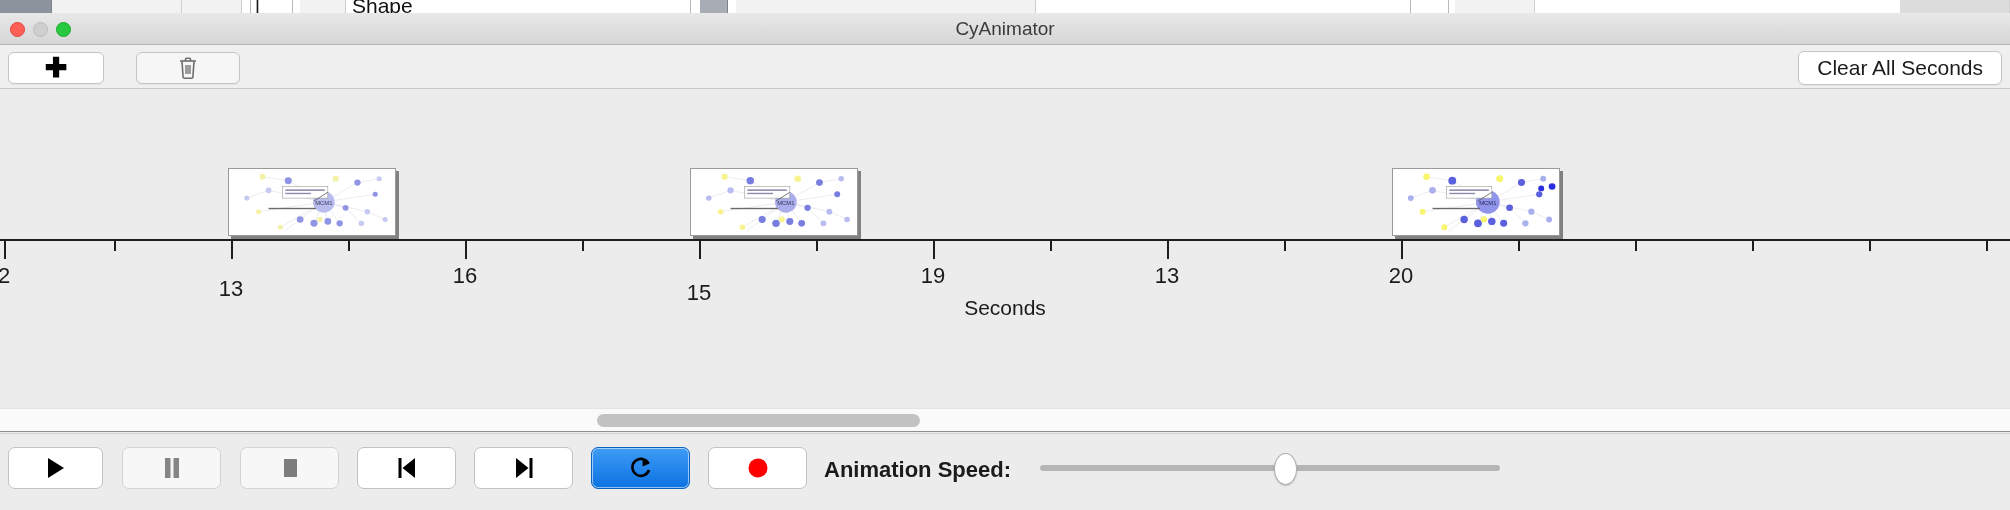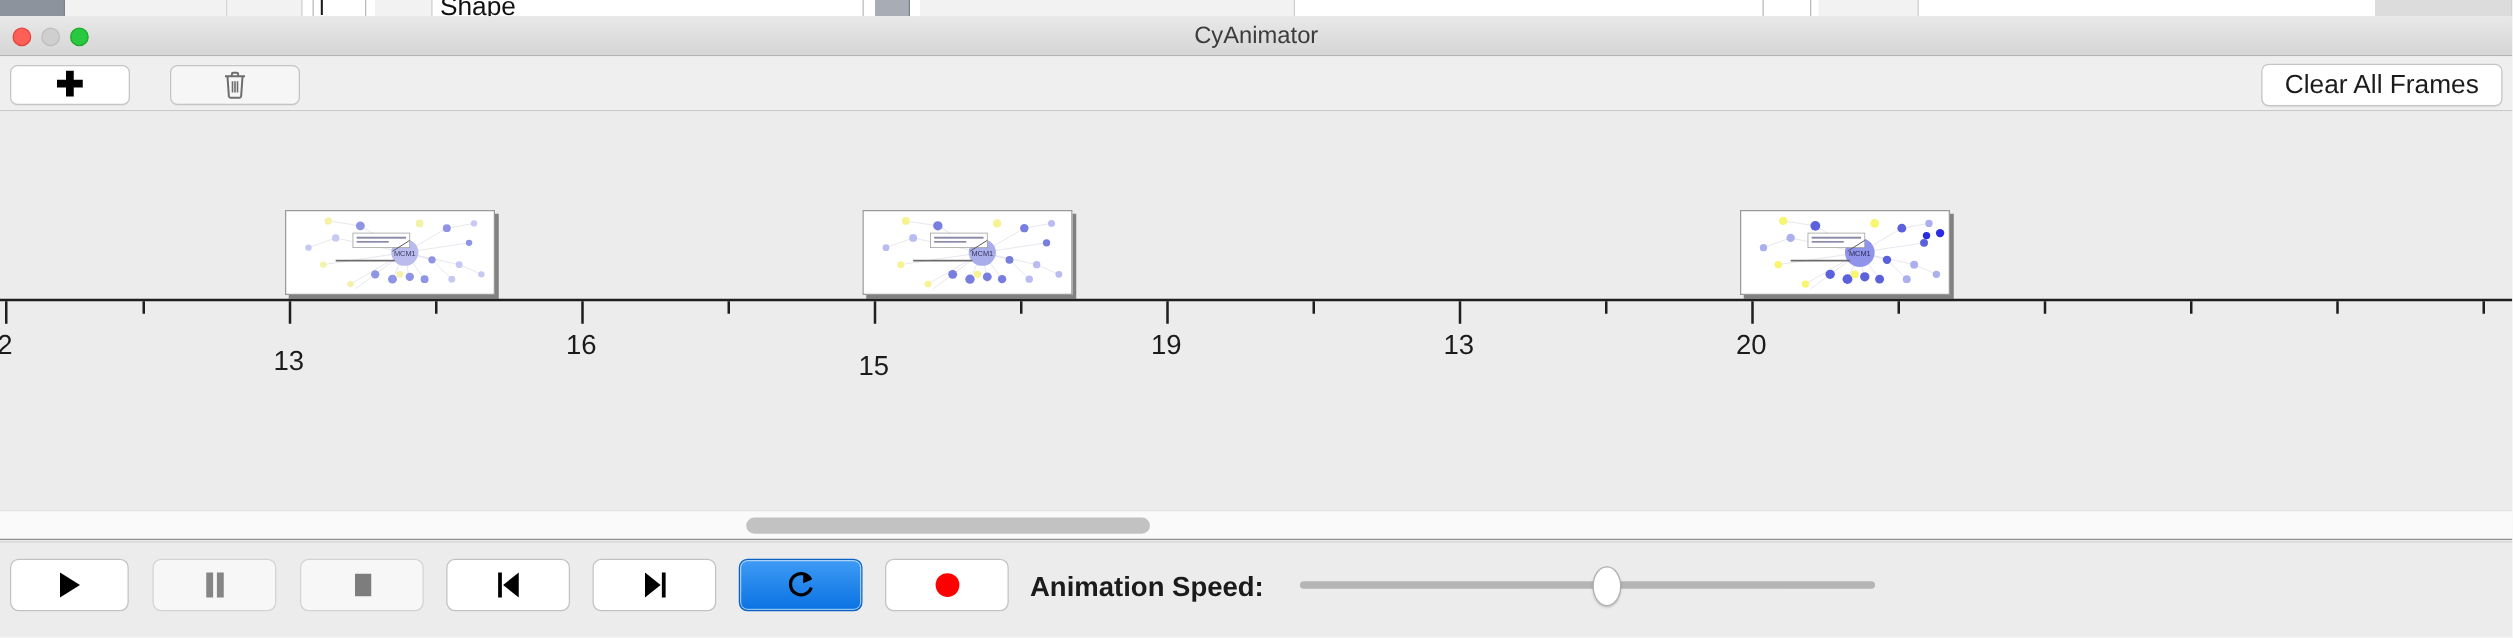--- a/index.html
+++ b/index.html
@@ -242,21 +242,21 @@
     <div class="btn soft" id="delete-frame-button">
       <svg class="trash-icon" viewBox="0 0 20 24">
         <path d="M2 5 H18" stroke="#6d6d6d" stroke-width="1.6" fill="none"></path>
         <path d="M7.5 5 V3.2 Q7.5 2.2 8.6 2.2 H11.4 Q12.5 2.2 12.5 3.2 V5" stroke="#6d6d6d" stroke-width="1.6" fill="none"></path>
         <path d="M4 5.6 L5.1 21 Q5.2 22.2 6.4 22.2 H13.6 Q14.8 22.2 14.9 21 L16 5.6" stroke="#6d6d6d" stroke-width="1.6" fill="none"></path>
         <path d="M8 9 V18 M10 9 V18 M12 9 V18" stroke="#6d6d6d" stroke-width="1.3" fill="none"></path>
       </svg>
     </div>
 
     <div class="btn" id="clear-all-frames-button">
-      <span>Clear All Frames</span>
+      <span>Clear All Seconds</span>
     </div>
   </div>
 
   <div class="timeline">
 
     <div class="frame-card" style="left:228px; top:79px; width:168px; height:68px;">
       <svg class="net" viewBox="0 0 168 68" preserveAspectRatio="none">
         <g stroke="#d8d8e4" stroke-width="0.5" fill="none">
           <path d="M96 34 L60 12 M96 34 L40 22 M96 34 L130 14 M96 34 L148 26 M96 34 L140 44
                    M96 34 L118 40 M96 34 L86 56 M96 34 L100 58 M96 34 L72 52 M96 34 L112 56
@@ -422,20 +422,21 @@
     <div class="tick minor" style="left:1986px; top:152px;"></div>
 
     <div class="tick-label" style="left:4px;    top:174px;">2</div>
     <div class="tick-label" style="left:231px;  top:174px;margin-top:13px;">13</div>
     <div class="tick-label" style="left:465px;  top:174px;">16</div>
     <div class="tick-label" style="left:699px;  top:174px;margin-top:17px;">15</div>
     <div class="tick-label" style="left:933px;  top:174px;">19</div>
     <div class="tick-label" style="left:1167px; top:174px;">13</div>
     <div class="tick-label" style="left:1401px; top:174px;">20</div>
 
+    <div class="axis-title" style="top:207px;">Seconds</div>
   </div>
 
   <div class="hscroll">
     <div class="hscroll-thumb" style="left:597px; width:323px;"></div>
   </div>
 
   <div class="controls">
 
     <div class="cbtn" style="left:8px; width:95px;">
       <svg width="22" height="24" viewBox="0 0 22 24">

